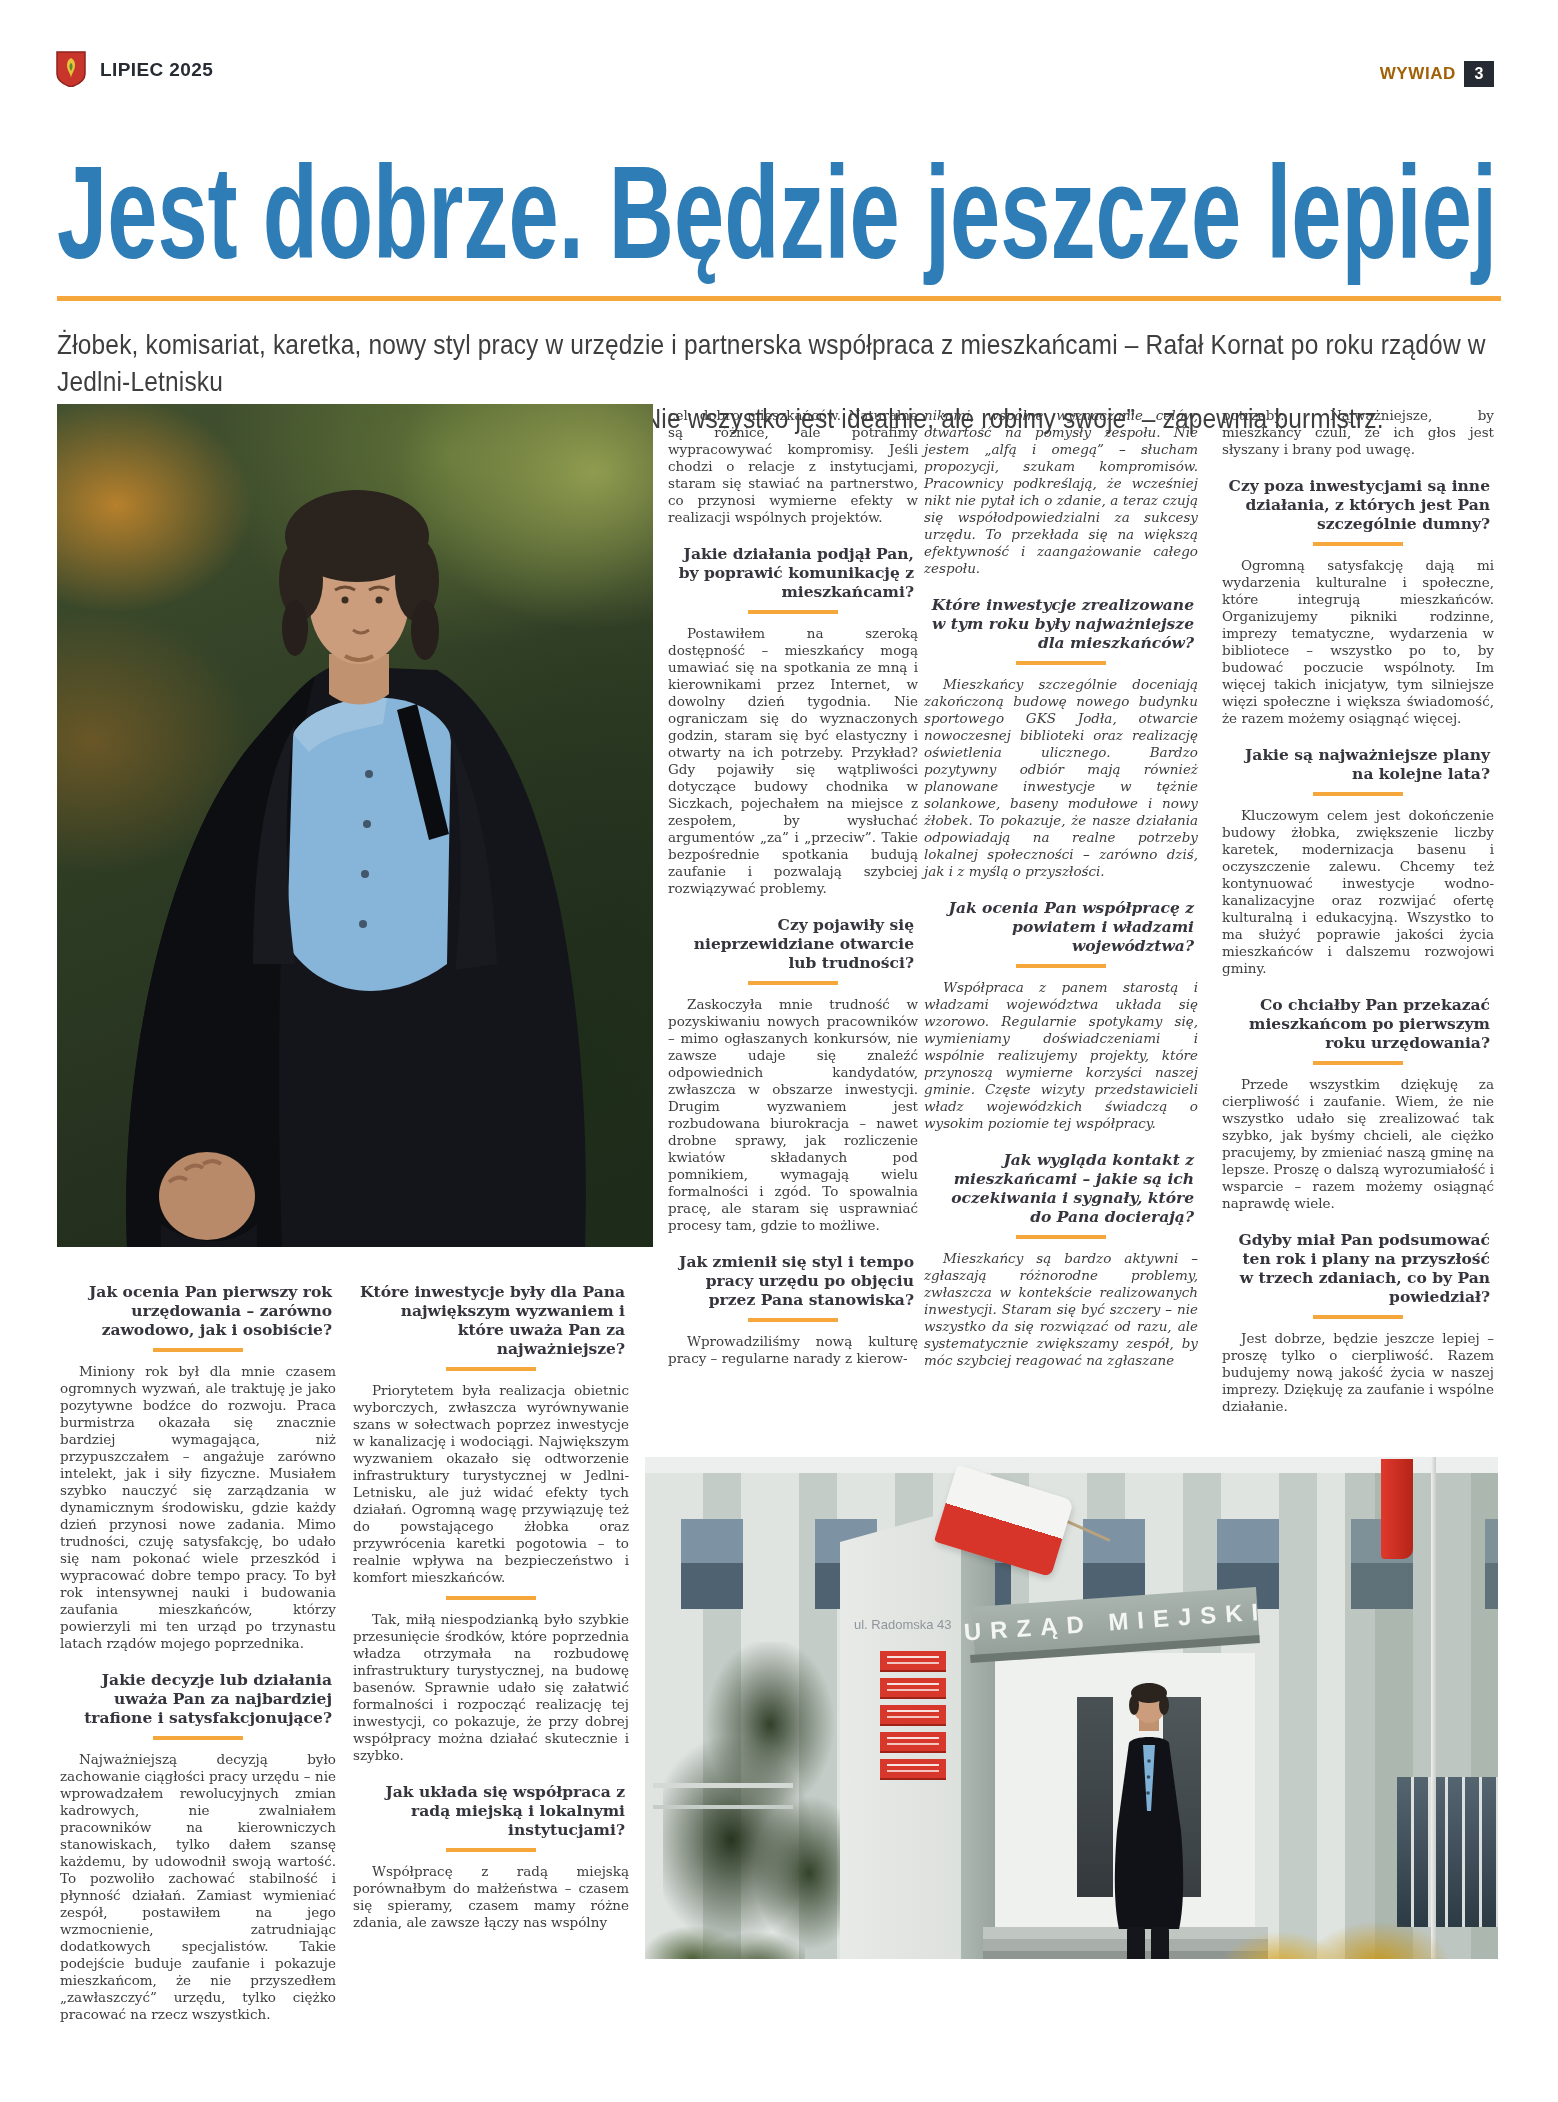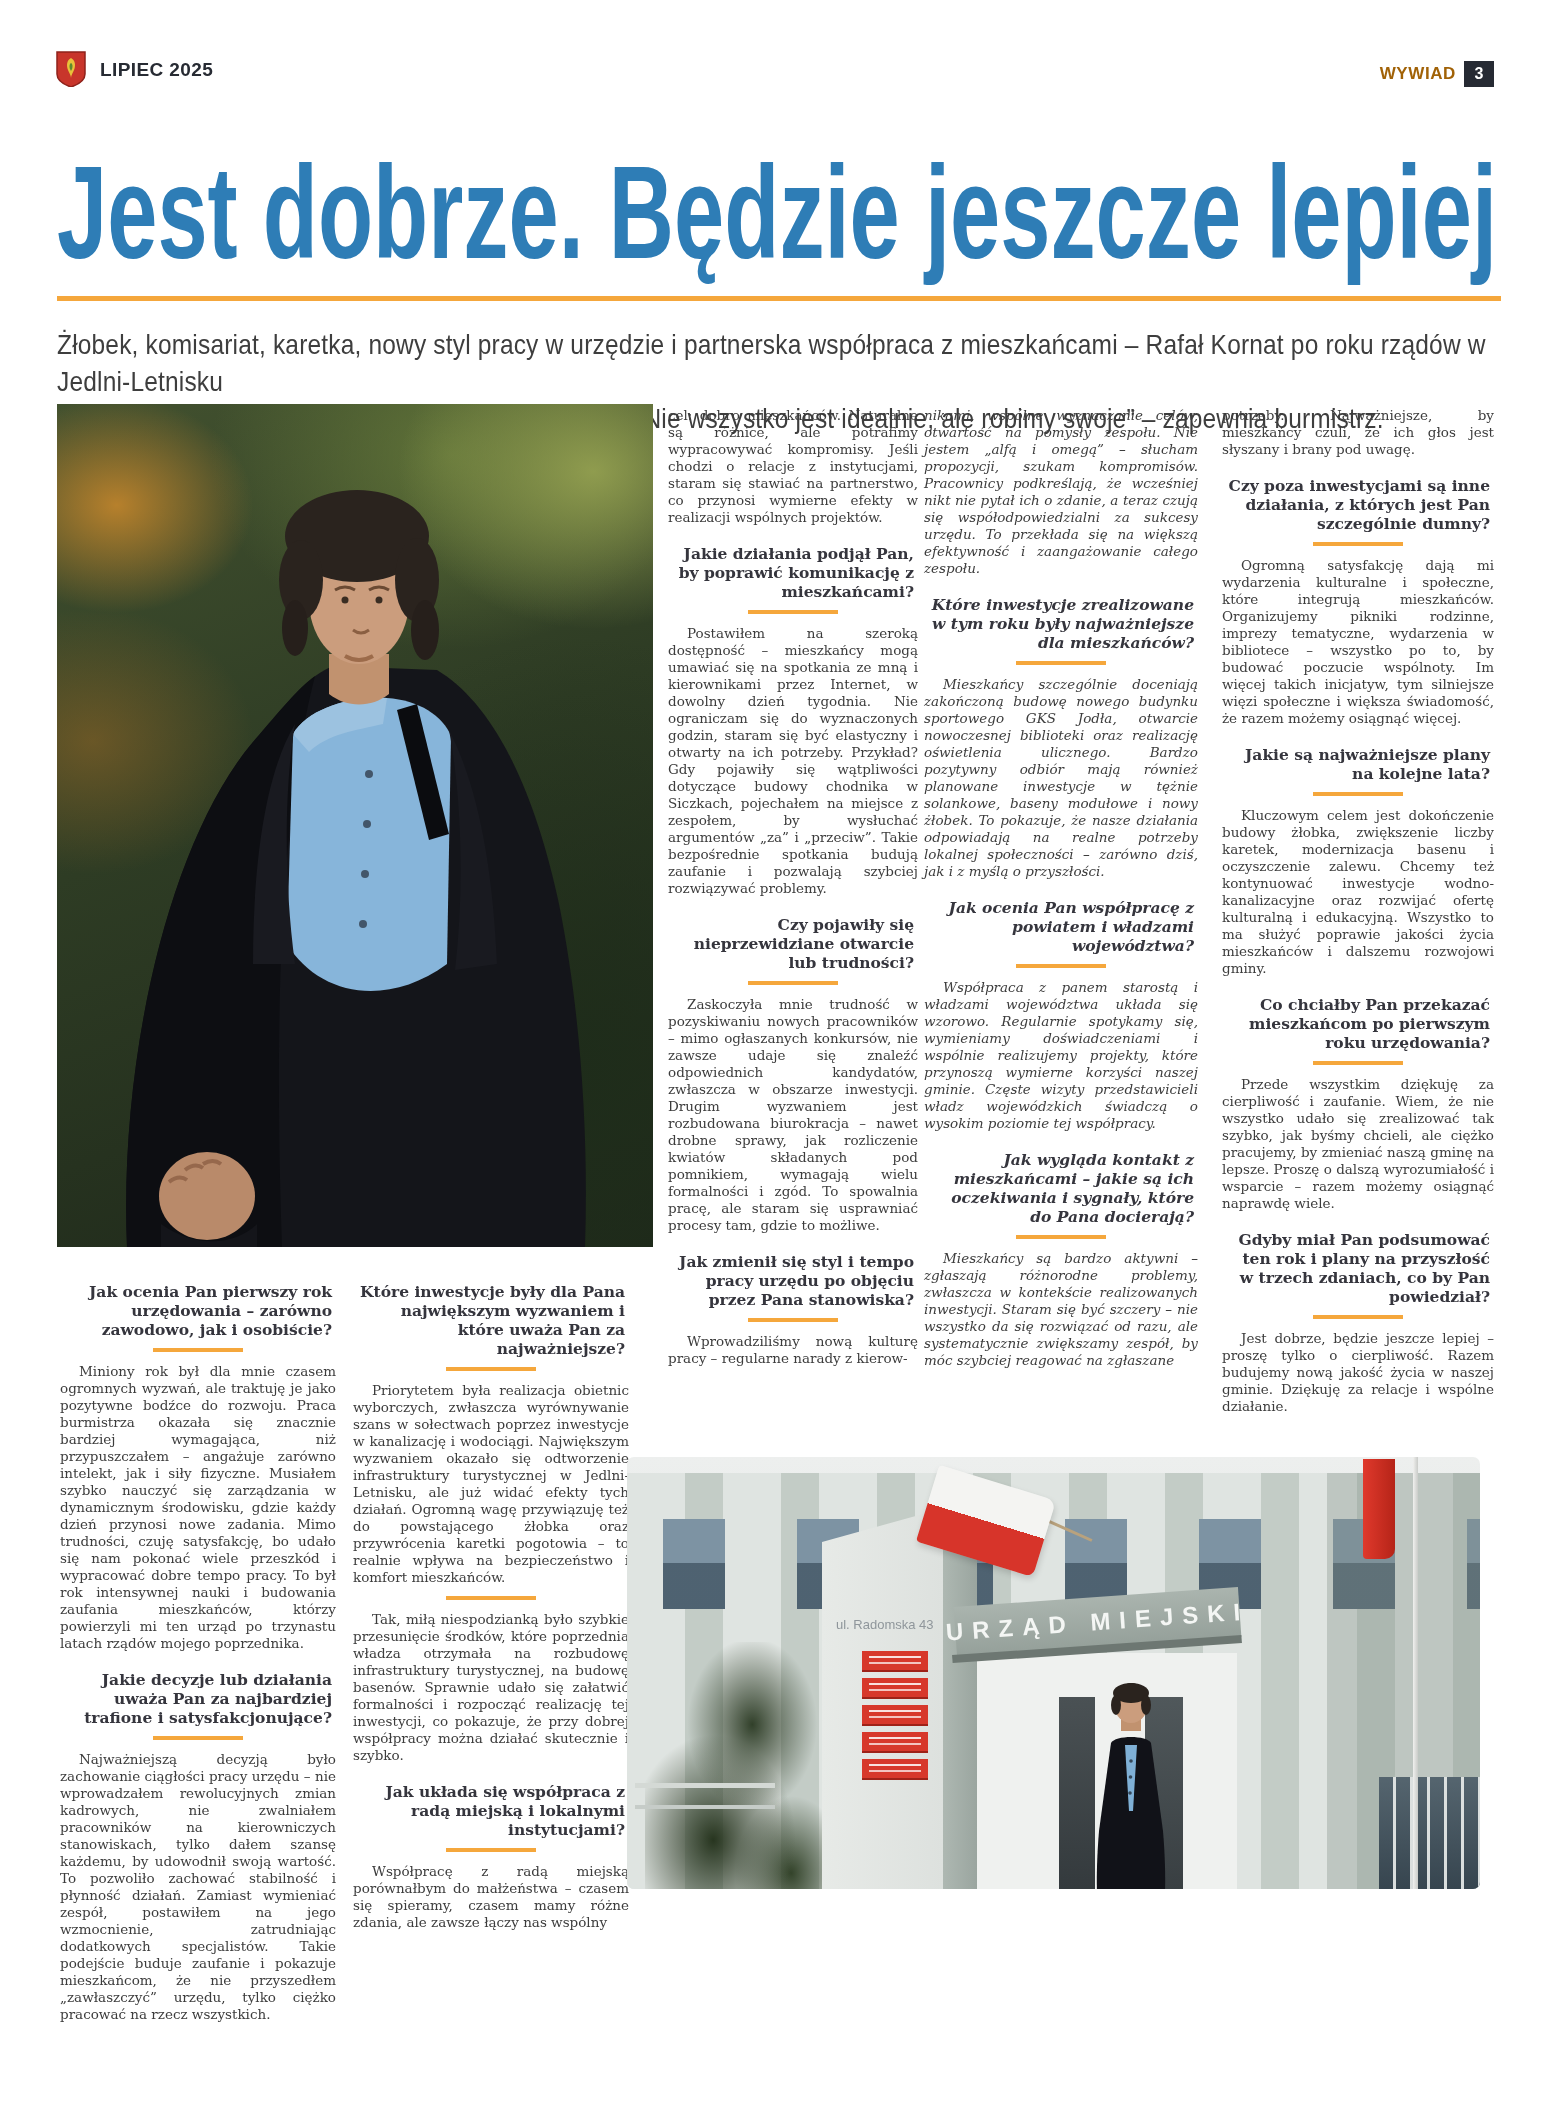--- a/index.html
+++ b/index.html
@@ -58,23 +58,22 @@
       radial-gradient(190px 150px at 10% 12%, rgba(196,134,44,0.9), rgba(140,100,35,0) 72%),
       radial-gradient(230px 190px at 6% 40%, rgba(150,104,38,0.55), rgba(120,90,30,0) 70%),
       radial-gradient(260px 210px at 90% 8%,  rgba(156,168,84,0.85), rgba(120,140,60,0) 75%),
       radial-gradient(320px 260px at 66% 6%,  rgba(112,132,62,0.7), rgba(90,110,50,0) 75%),
       radial-gradient(420px 520px at 88% 78%, rgba(30,44,26,0.95), rgba(30,44,26,0) 82%),
       linear-gradient(160deg, #42512f 0%, #2e3c24 45%, #1e281a 100%);
   }
   .photo1 svg { position:absolute; left:0; top:0; }
   
   .photo2 {
-    position:absolute; left:627px; top:1457px; width:853px; height:432px; overflow:hidden;
+    position:absolute; left:645px; top:1457px; width:853px; height:502px; overflow:hidden;
     background:linear-gradient(180deg, #edefee 0%, #e3e7e5 55%, #dfe3e1 100%);
-    border-radius:7px;
   }
   .bp { position:absolute; }
   .bp-facade { left:0; top:16px; width:100%; height:496px;
     background:repeating-linear-gradient(90deg, #dfe4e1 0 58px, #c3ccc6 58px 96px); }
   .bp-winstrip { left:0; top:62px; width:100%; height:90px;
     background:repeating-linear-gradient(90deg, transparent 0 36px, #7d93a3 36px 98px, transparent 98px 134px); }
   .bp-winstrip-shade { left:0; top:106px; width:100%; height:46px;
     background:repeating-linear-gradient(90deg, transparent 0 36px, rgba(40,58,72,0.55) 36px 98px, transparent 98px 134px); }
   .bp-rightwing { left:700px; top:16px; width:153px; height:496px; background:rgba(130,142,136,0.35); }
   .bp-barwin { left:752px; top:320px; width:101px; height:150px;
@@ -252,21 +251,21 @@
     <div class="qrule"></div>
     <p class="a">Ogromną satysfakcję dają mi wydarzenia kulturalne i społeczne, które integrują mieszkańców. Organizujemy pikniki rodzinne, imprezy tematyczne, wydarzenia w bibliotece – wszystko po to, by budować poczucie wspólnoty. Im więcej takich inicjatyw, tym silniejsze więzi społeczne i większa świadomość, że razem możemy osiągnąć więcej.</p>
     <div class="q">Jakie są najważniejsze plany na kolejne lata?</div>
     <div class="qrule"></div>
     <p class="a">Kluczowym celem jest dokończenie budowy żłobka, zwiększenie liczby karetek, modernizacja basenu i oczyszczenie zalewu. Chcemy też kontynuować inwestycje wodno-kanalizacyjne oraz rozwijać ofertę kulturalną i edukacyjną. Wszystko to ma służyć poprawie jakości życia mieszkańców i dalszemu rozwojowi gminy.</p>
     <div class="q">Co chciałby Pan przekazać mieszkańcom po pierwszym roku urzędowania?</div>
     <div class="qrule"></div>
     <p class="a">Przede wszystkim dziękuję za cierpliwość i zaufanie. Wiem, że nie wszystko udało się zrealizować tak szybko, jak byśmy chcieli, ale ciężko pracujemy, by zmieniać naszą gminę na lepsze. Proszę o dalszą wyrozumiałość i wsparcie – razem możemy osiągnąć naprawdę wiele.</p>
     <div class="q">Gdyby miał Pan podsumować ten rok i plany na przyszłość w trzech zdaniach, co by Pan powiedział?</div>
     <div class="qrule"></div>
-    <p class="a">Jest dobrze, będzie jeszcze lepiej – proszę tylko o cierpliwość. Razem budujemy nową jakość życia w naszej gminie. Dziękuję za relacje i wspólne działanie.</p>
+    <p class="a">Jest dobrze, będzie jeszcze lepiej – proszę tylko o cierpliwość. Razem budujemy nową jakość życia w naszej imprezy. Dziękuję za zaufanie i wspólne działanie.</p>
   </div>
 
 <div class="photo2">
   <div class="bp bp-facade"></div>
   <div class="bp bp-winstrip"></div>
   <div class="bp bp-winstrip-shade"></div>
   <div class="bp bp-rightwing"></div>
   <div class="bp bp-barwin"></div>
   <div class="bp bp-tree"></div>
   <div class="bp bp-wing">

